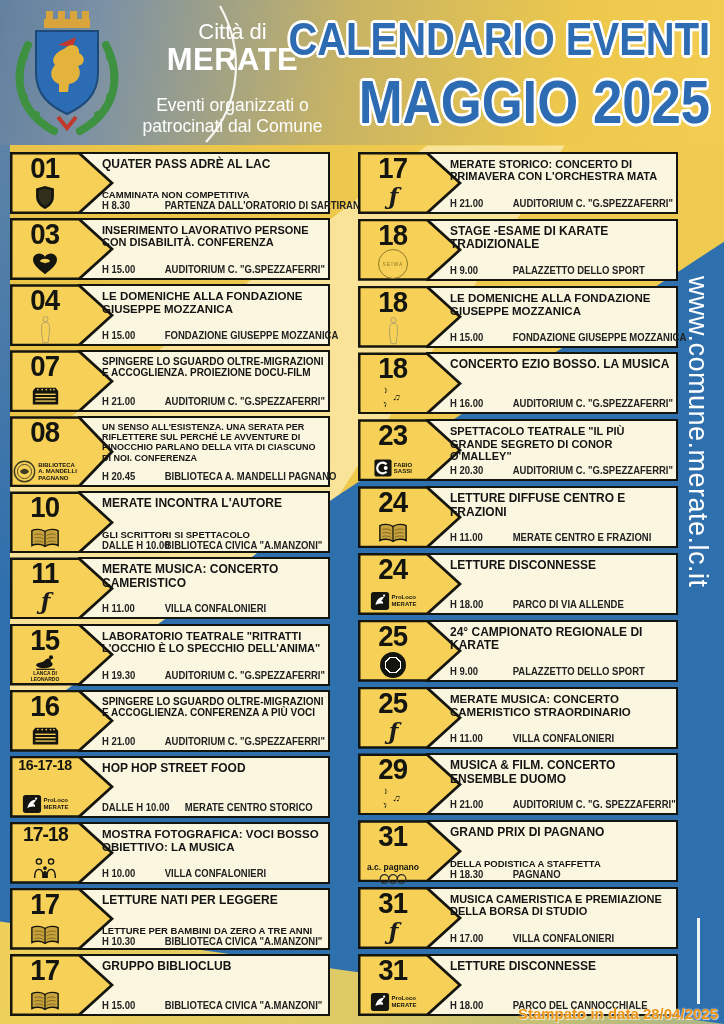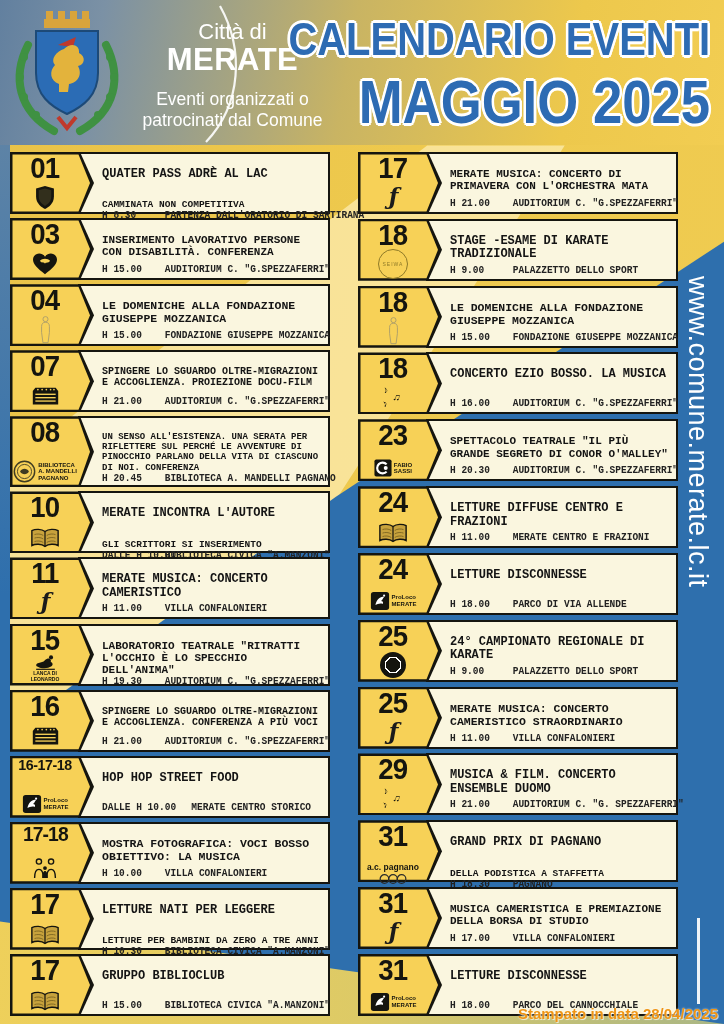--- a/index.html
+++ b/index.html
@@ -17,62 +17,62 @@
   .bg-left-strip{position:absolute;left:0;top:145px;width:10px;height:600px;
     background:linear-gradient(#5d83a6,#2e6fad 75%);}
   
   .header{position:absolute;top:0;left:0;width:724px;height:145px;
     background:linear-gradient(100deg,#62809f 0%,#7b91a5 14%,#c9b463 48%,#edc84c 78%,#f2cd52 100%);}
   .logo{position:absolute;left:8px;top:5px;}
   .arc{position:absolute;left:198px;top:4px;}
   .org{position:absolute;left:130px;top:20px;color:#fff;text-align:center;}
   .org .citta{font-size:22px;line-height:1.05;}
   .org .merate{font-size:31px;font-weight:bold;letter-spacing:.5px;line-height:1.1;}
-  .org .orgsub{margin-top:12px;font-size:17.5px;width:205px;line-height:1.18;}
+  .org .orgsub{margin-top:18px;font-size:17.5px;width:205px;line-height:1.18;}
   .titles{position:absolute;right:14px;top:14px;text-align:right;color:#2d6bb3;font-weight:800;}
   .t1,.t2{transform:scaleX(.85);transform-origin:right center;white-space:nowrap;font-weight:800;
     text-shadow:-3px 0 0 #fff,3px 0 0 #fff,0 -3px 0 #fff,0 3px 0 #fff,
       -2px -2px 0 #fff,2px -2px 0 #fff,-2px 2px 0 #fff,2px 2px 0 #fff;}
   .t1{font-size:47px;line-height:1.05;}
   .t2{font-size:62px;line-height:1.05;margin-top:6px;}
   
   .url{position:absolute;left:682px;top:276px;height:650px;writing-mode:vertical-rl;
     color:#fff;font-size:27px;letter-spacing:.5px;}
   .url-line{position:absolute;left:697px;top:918px;width:3px;height:86px;background:#eef3f7;}
   .footer{position:absolute;right:6px;bottom:2px;font-size:15px;font-weight:bold;color:#ef9413;
     text-shadow:0 0 2px rgba(255,255,255,.85),1px 1px 0 rgba(255,255,255,.6);}
   
   .col{position:absolute;top:152px;width:320px;height:864px;display:flex;
     flex-direction:column;justify-content:space-between;}
   .col-left{left:10px;} .col-right{left:358px;}
   .card{position:relative;height:62px;flex:0 0 auto;}
   .card.tall{height:71px;}
   .cardbg{position:absolute;left:68px;right:0;top:0;bottom:0;background:#faf6df;border:2px solid #15150f;box-sizing:border-box;}
-  .datebox{position:absolute;left:0;top:0;bottom:0;width:84px;}
+  .datebox{position:absolute;left:0;top:0;bottom:0;width:84px;padding-left:20px;}
   .db-outer{position:absolute;inset:0;background:#15150f;
     clip-path:polygon(0 0,70px 0,100% 50%,70px 100%,0 100%);}
   .db-inner{position:absolute;inset:0;background:#f7d157;
     clip-path:polygon(2.5px 2.5px,68.5px 2.5px,calc(100% - 4px) 50%,68.5px calc(100% - 2.5px),2.5px calc(100% - 2.5px));}
   .db-content{position:absolute;left:0;top:0;bottom:0;width:70px;display:flex;flex-direction:column;
     align-items:center;justify-content:space-between;padding:2px 0 4px;box-sizing:border-box;}
   .db-num{font-weight:800;font-size:30px;line-height:.95;color:#15150f;letter-spacing:-1px;
     transform:scaleX(.92);white-space:nowrap;}
   .db-num.len2{font-size:21px;} .db-num.len3{font-size:15.5px;letter-spacing:-.5px;}
   .db-icon{display:flex;align-items:center;justify-content:center;gap:2px;}
   .db-icon.cap-below{flex-direction:column;gap:0;}
   .db-icon.cap-above{flex-direction:column-reverse;gap:1px;}
   .cap{font-weight:bold;color:#15150f;line-height:1.12;font-size:6px;text-align:left;}
   .cap-below .cap{font-size:5px;text-align:center;}
   .cap-above .cap{font-size:8.5px;font-weight:800;text-align:center;white-space:nowrap;margin-top:12px;}
   .seiwa{width:30px;height:30px;border:1.4px solid #8f7a28;border-radius:50%;display:flex;
     align-items:center;justify-content:center;font-size:5px;color:#8f7a28;letter-spacing:1px;box-sizing:border-box;}
   .medal{width:26px;height:26px;border-radius:50%;display:inline-block;
     background:radial-gradient(circle,#15150f 0 38%,#fff 38% 46%,#15150f 46% 100%);}
   .content{position:absolute;left:92px;right:5px;top:0;bottom:0;display:flex;flex-direction:column;
-    justify-content:space-between;padding:16px 0 5px;box-sizing:border-box;font-family:Liberation Mono, monospace;}
+    justify-content:space-between;padding:6px 0 5px;box-sizing:border-box;}
   .ev-title{font-weight:800;font-size:12px;line-height:1.12;color:#141414;letter-spacing:0;}
   .ev-sub{font-weight:800;font-size:9.5px;margin-top:18px;color:#141414;}
   .ev-meta{display:flex;font-size:10px;font-weight:bold;color:#222;gap:16px;
     transform:scaleX(.95);transform-origin:left center;white-space:nowrap;}
   .ev-time{min-width:50px;}
 </style>
 </head>
 <body>
 
 <div class="poster">
@@ -271,21 +271,21 @@
                 <path d="M17 4C13 1 6 1 2 3v17c4-2 11-2 15 1 4-3 11-3 15-1V3c-4-2-11-2-15 1Z" fill="#c7a23c" stroke="#15150f" stroke-width="1.6"></path>
                 <path d="M17 4v17" stroke="#15150f" stroke-width="1.4" fill="none"></path>
                 <path d="M5 7.5c3-1 7-1 10 1M5 11.5c3-1 7-1 10 1M5 15.5c3-1 7-1 10 1M29 7.5c-3-1-7-1-10 1M29 11.5c-3-1-7-1-10 1M29 15.5c-3-1-7-1-10 1" stroke="#7a6420" stroke-width="1" fill="none"></path>
               </svg>
             </div>
           </div>
         </div>
         <div class="content">
           <div>
             <div class="ev-title">MERATE INCONTRA L'AUTORE</div>
-            <div class="ev-sub">GLI SCRITTORI SI INSERIMENTO</div>
+            <div class="ev-sub">GLI SCRITTORI SI SPETTACOLO</div>
           </div>
           <div class="ev-meta">
             <span class="ev-time">DALLE H 10.00</span>
             <span class="ev-loc">BIBLIOTECA CIVICA "A.MANZONI"</span>
           </div>
         </div>
       </div>
       <div class="card">
         <div class="cardbg"></div>
         <div class="datebox">
@@ -494,21 +494,21 @@
             <div class="db-num ">17</div>
             <div class="db-icon ">
               <svg viewBox="0 0 24 30" width="21" height="26">
                 <text x="12" y="23" font-family="DejaVu Serif, serif" font-style="italic" font-weight="bold" font-size="26" text-anchor="middle" fill="#1b1b1b">ƒ</text>
               </svg>
             </div>
           </div>
         </div>
         <div class="content">
           <div>
-            <div class="ev-title" style="font-size:11px">MERATE MUSICA: CONCERTO DI PRIMAVERA CON L'ORCHESTRA MATA</div>
+            <div class="ev-title" style="font-size:11px">MERATE STORICO: CONCERTO DI PRIMAVERA CON L'ORCHESTRA MATA</div>
           </div>
           <div class="ev-meta">
             <span class="ev-time">H 21.00</span>
             <span class="ev-loc">AUDITORIUM C. "G.SPEZZAFERRI"</span>
           </div>
         </div>
       </div>
       <div class="card">
         <div class="cardbg"></div>
         <div class="datebox">

